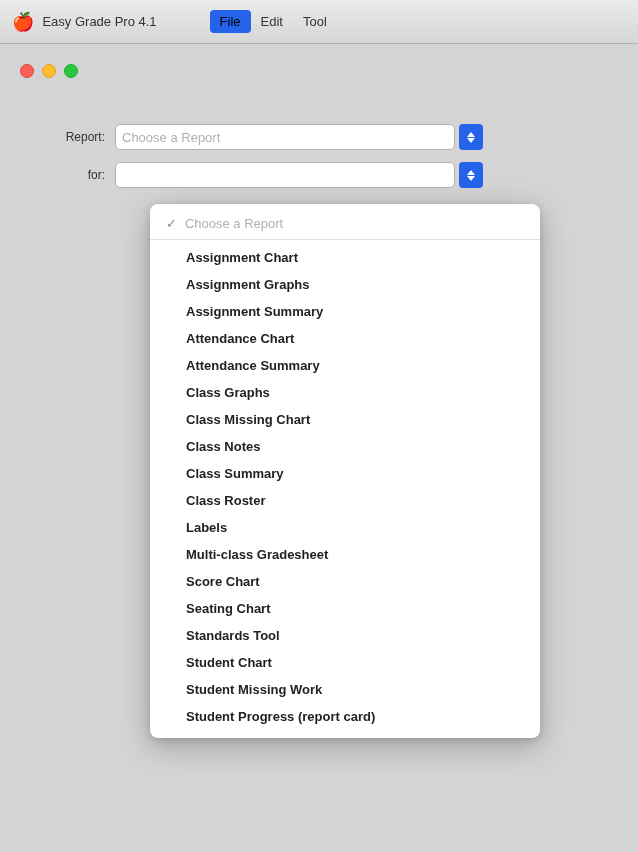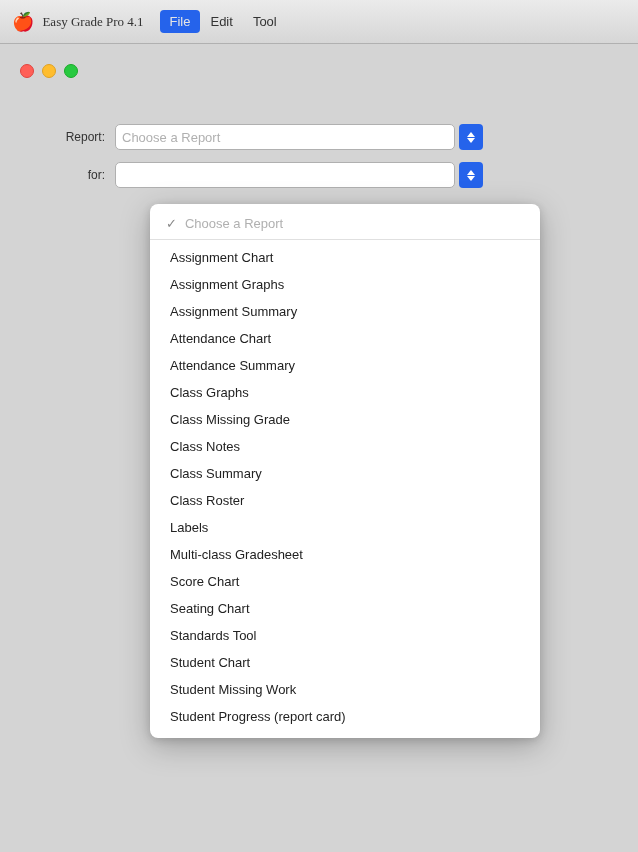--- a/index.html
+++ b/index.html
@@ -33,34 +33,34 @@
       font-size: 18px;
       color: #333;
       margin-right: 8px;
     }
 
     .app-title {
       font-size: 13px;
       font-weight: 500;
       color: #333;
       margin-right: 16px;
-      font-family: Liberation Serif, serif;
     }
 
     .menu-item {
       font-size: 13px;
       color: #333;
       padding: 4px 10px;
       border-radius: 4px;
       cursor: pointer;
     }
 
     .menu-item.active {
       background: #2563eb;
-      color: #e5e5e5;
+      color: #000000;
+      margin-left: 37px;
     }
 
     .traffic-light {
       width: 14px;
       height: 14px;
       border-radius: 50%;
       cursor: pointer;
     }
 
     .traffic-light.close {
@@ -198,21 +198,22 @@
       color: #888;
       margin-right: 8px;
     }
 
     .dropdown-header .header-text {
       font-size: 13px;
       color: #b0b0b0;
     }
 
     .dropdown-list {
-      padding: 4px 0;
+      padding: 4px 16px;
+      font-weight: bold;
     }
 
     .dropdown-item {
       padding: 6px 20px;
       font-size: 13px;
       color: #222;
       cursor: pointer;
       list-style: none;
     }
   </style>
@@ -262,21 +263,21 @@
       <span class="checkmark">✓</span>
       <span class="header-text">Choose a Report</span>
     </div>
     <ul class="dropdown-list">
     <li class="dropdown-item">Assignment Chart</li>
         <li class="dropdown-item">Assignment Graphs</li>
         <li class="dropdown-item">Assignment Summary</li>
         <li class="dropdown-item">Attendance Chart</li>
         <li class="dropdown-item">Attendance Summary</li>
         <li class="dropdown-item">Class Graphs</li>
-        <li class="dropdown-item">Class Missing Grade</li>
+        <li class="dropdown-item">Class Missing Chart</li>
         <li class="dropdown-item">Class Notes</li>
         <li class="dropdown-item">Class Summary</li>
         <li class="dropdown-item">Class Roster</li>
         <li class="dropdown-item">Labels</li>
         <li class="dropdown-item">Multi-class Gradesheet</li>
         <li class="dropdown-item">Score Chart</li>
         <li class="dropdown-item">Seating Chart</li>
         <li class="dropdown-item">Standards Tool</li>
         <li class="dropdown-item">Student Chart</li>
         <li class="dropdown-item">Student Missing Work</li>

